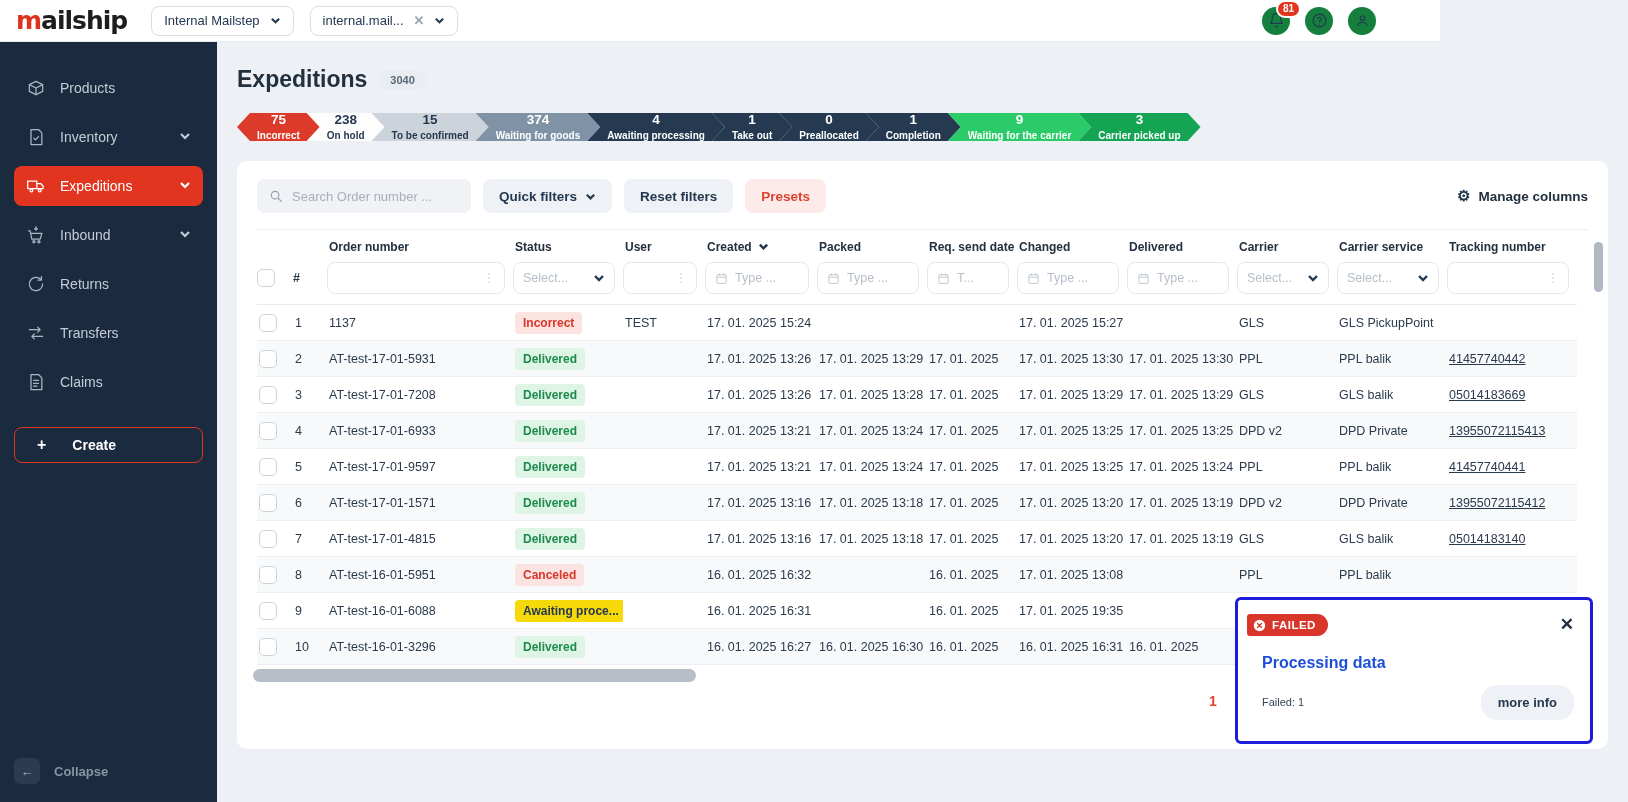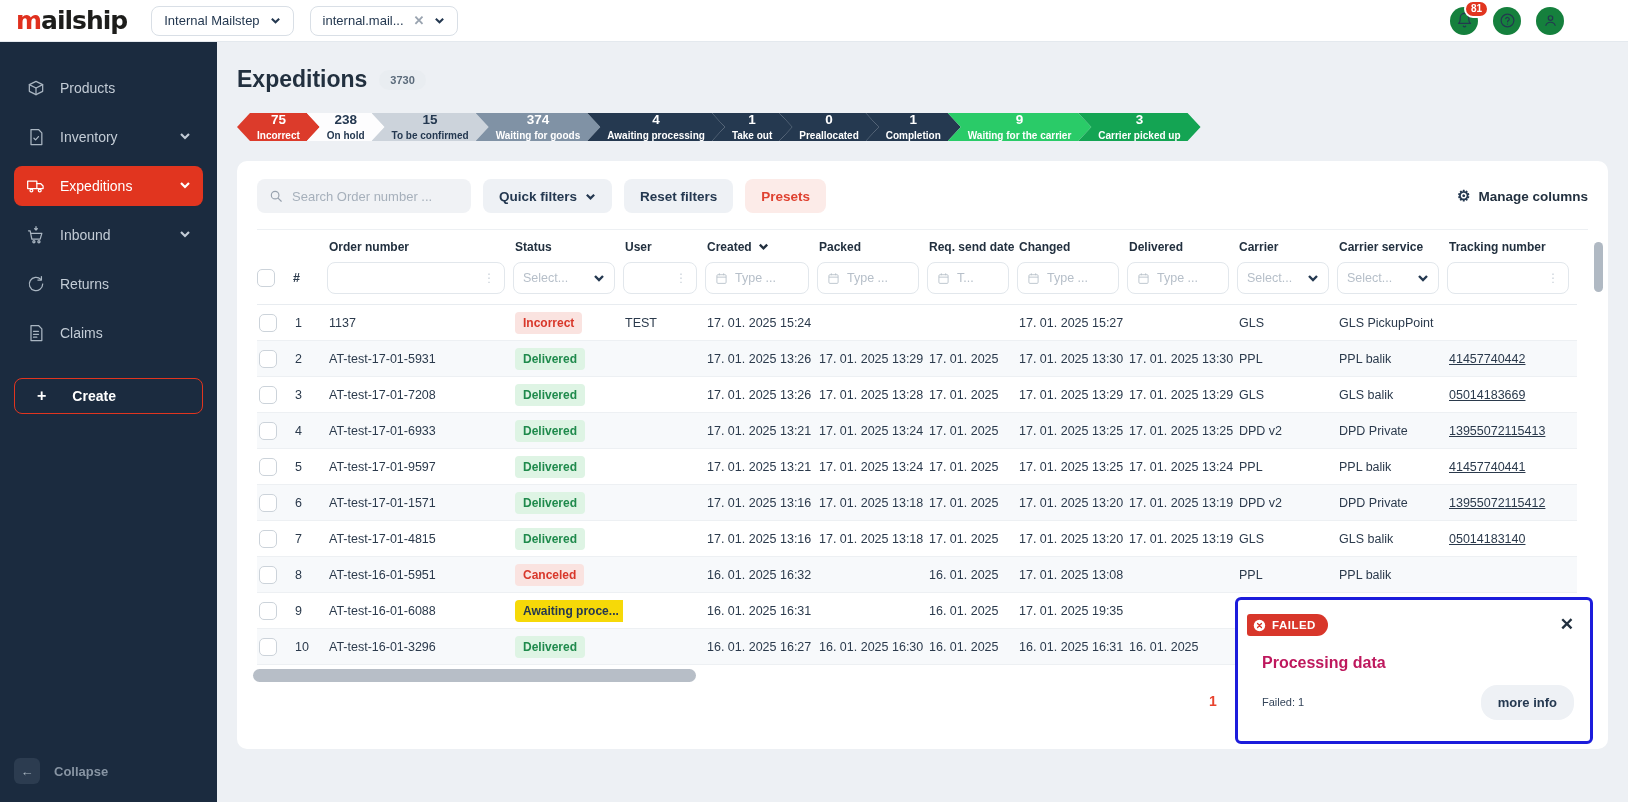--- a/index.html
+++ b/index.html
@@ -1,20 +1,20 @@
 <!DOCTYPE html>
 <html><head>
 <meta charset="utf-8">
 <style>
   * { box-sizing: border-box; margin: 0; padding: 0; }
   html,body { width:1628px; height:802px; overflow:hidden; }
   body { font-family:"Liberation Sans", sans-serif; background:#edf0f4; position:relative; color:#22303f; }
 
   
-  .topbar { position:absolute; top:0; left:0; width:1628px; height:42px; background:#fff;
+  .topbar { position:absolute; top:0; left:0; width:1440px; height:42px; background:#fff;
             border-bottom:1px solid #e4e9ee; display:flex; align-items:center; padding:0 20px 0 16px; z-index:6; }
   .logo { font-family:"DejaVu Sans", sans-serif; font-weight:bold; font-size:25px; letter-spacing:-1px; color:#1d1d1b; }
   .logo .logo-m { color:#e0301e; }
   .tsel { display:inline-flex; align-items:center; gap:10px; height:30px; padding:0 12px;
           border:1px solid #d9dfe6; border-radius:8px; font-size:13px; color:#243850; background:#fff; cursor:pointer; }
   .tsel.first { margin-left:24px;text-align:right; }
   .tsel.chip { margin-left:16px; }
   .chev { width:11px; height:11px; stroke:#243850; stroke-width:2.2; fill:none; }
   .xico { color:#9aa4b0; font-size:13px; font-weight:bold; }
   .topbar-right { margin-left:auto; display:flex; align-items:center; gap:15px; padding-right:44px; }
@@ -125,21 +125,21 @@
 
   
   .toast { position:absolute; left:1235px; top:597px; width:358px; height:147px; background:#fff;
            border:3px solid #1c1cdb; border-radius:6px; z-index:10; }
   .failed-badge { position:absolute; top:14px; left:9px; height:22px; background:#d8362a; color:#fff;
                   font-weight:bold; font-size:11.5px; letter-spacing:.5px; border-radius:3px 11px 11px 3px;
                   display:flex; align-items:center; gap:6px; padding:0 12px 0 6px; }
   .failed-badge svg { width:13px; height:13px; display:block; }
   .toast-close { position:absolute; top:16px; right:16px; font-size:17px; font-weight:bold; color:#22303f;
                  cursor:pointer; line-height:1; }
-  .toast-title { position:absolute; top:54px; left:24px; font-size:16px; font-weight:bold; color:#be185d; }
+  .toast-title { position:absolute; top:54px; left:24px; font-size:16px; font-weight:bold; color:#1d4ed8; }
   .toast-msg { position:absolute; top:96px; left:24px; font-size:11px; color:#34455a; }
   .toast-btn { position:absolute; top:85px; right:16px; background:#eef1f5; border:none; border-radius:16px;
                padding:10px 17px; font-size:13px; font-weight:bold; color:#243850; cursor:pointer;
                font-family:inherit; }
 </style>
 </head>
 <body>
 
 <header class="topbar">
   <div class="logo"><span class="logo-m">m</span><span>ailship</span></div>
@@ -239,20 +239,30 @@
             <path d="M20 12a8 8 0 1 1-2.2-5.5"></path>
             <path d="M18.5 3v4.2h-4.2"></path>
           </svg>
         </span>
        <span>Returns</span>
 
      </div>
       <div class="nav-item">
        <span class="nav-ico">
           <svg viewBox="0 0 24 24">
+            <path d="M4 8h13M14 5l3 3-3 3"></path>
+            <path d="M20 16H7M10 13l-3 3 3 3"></path>
+          </svg>
+        </span>
+       <span>Transfers</span>
+
+     </div>
+      <div class="nav-item">
+       <span class="nav-ico">
+          <svg viewBox="0 0 24 24">
             <path d="M6 3h9l4 4v14H6z"></path>
             <path d="M9 10h6M9 13.5h6M9 17h4"></path>
           </svg>
         </span>
        <span>Claims</span>
 
      </div>
     </nav>
   <button class="create-btn">
     <span class="create-plus">+</span>
@@ -260,21 +270,21 @@
   </button>
   <div class="collapse">
     <span class="collapse-box">←</span>
     <span>Collapse</span>
   </div>
 </aside>
 
 <main class="main">
   <div class="page-head">
     <h1 class="page-title">Expeditions</h1>
-    <span class="count-pill">3730</span>
+    <span class="count-pill">3040</span>
   </div>
 
   <div class="status-flow" id="status-flow">
       <div class="seg" style="background:#dc3b2b;color:#ffffff">
        <span class="seg-count">75</span>
        <span class="seg-label">Incorrect</span>
      </div>
       <div class="seg" style="background:#fdfdfe;color:#243850">
        <span class="seg-count">238</span>
        <span class="seg-label">On hold</span>

